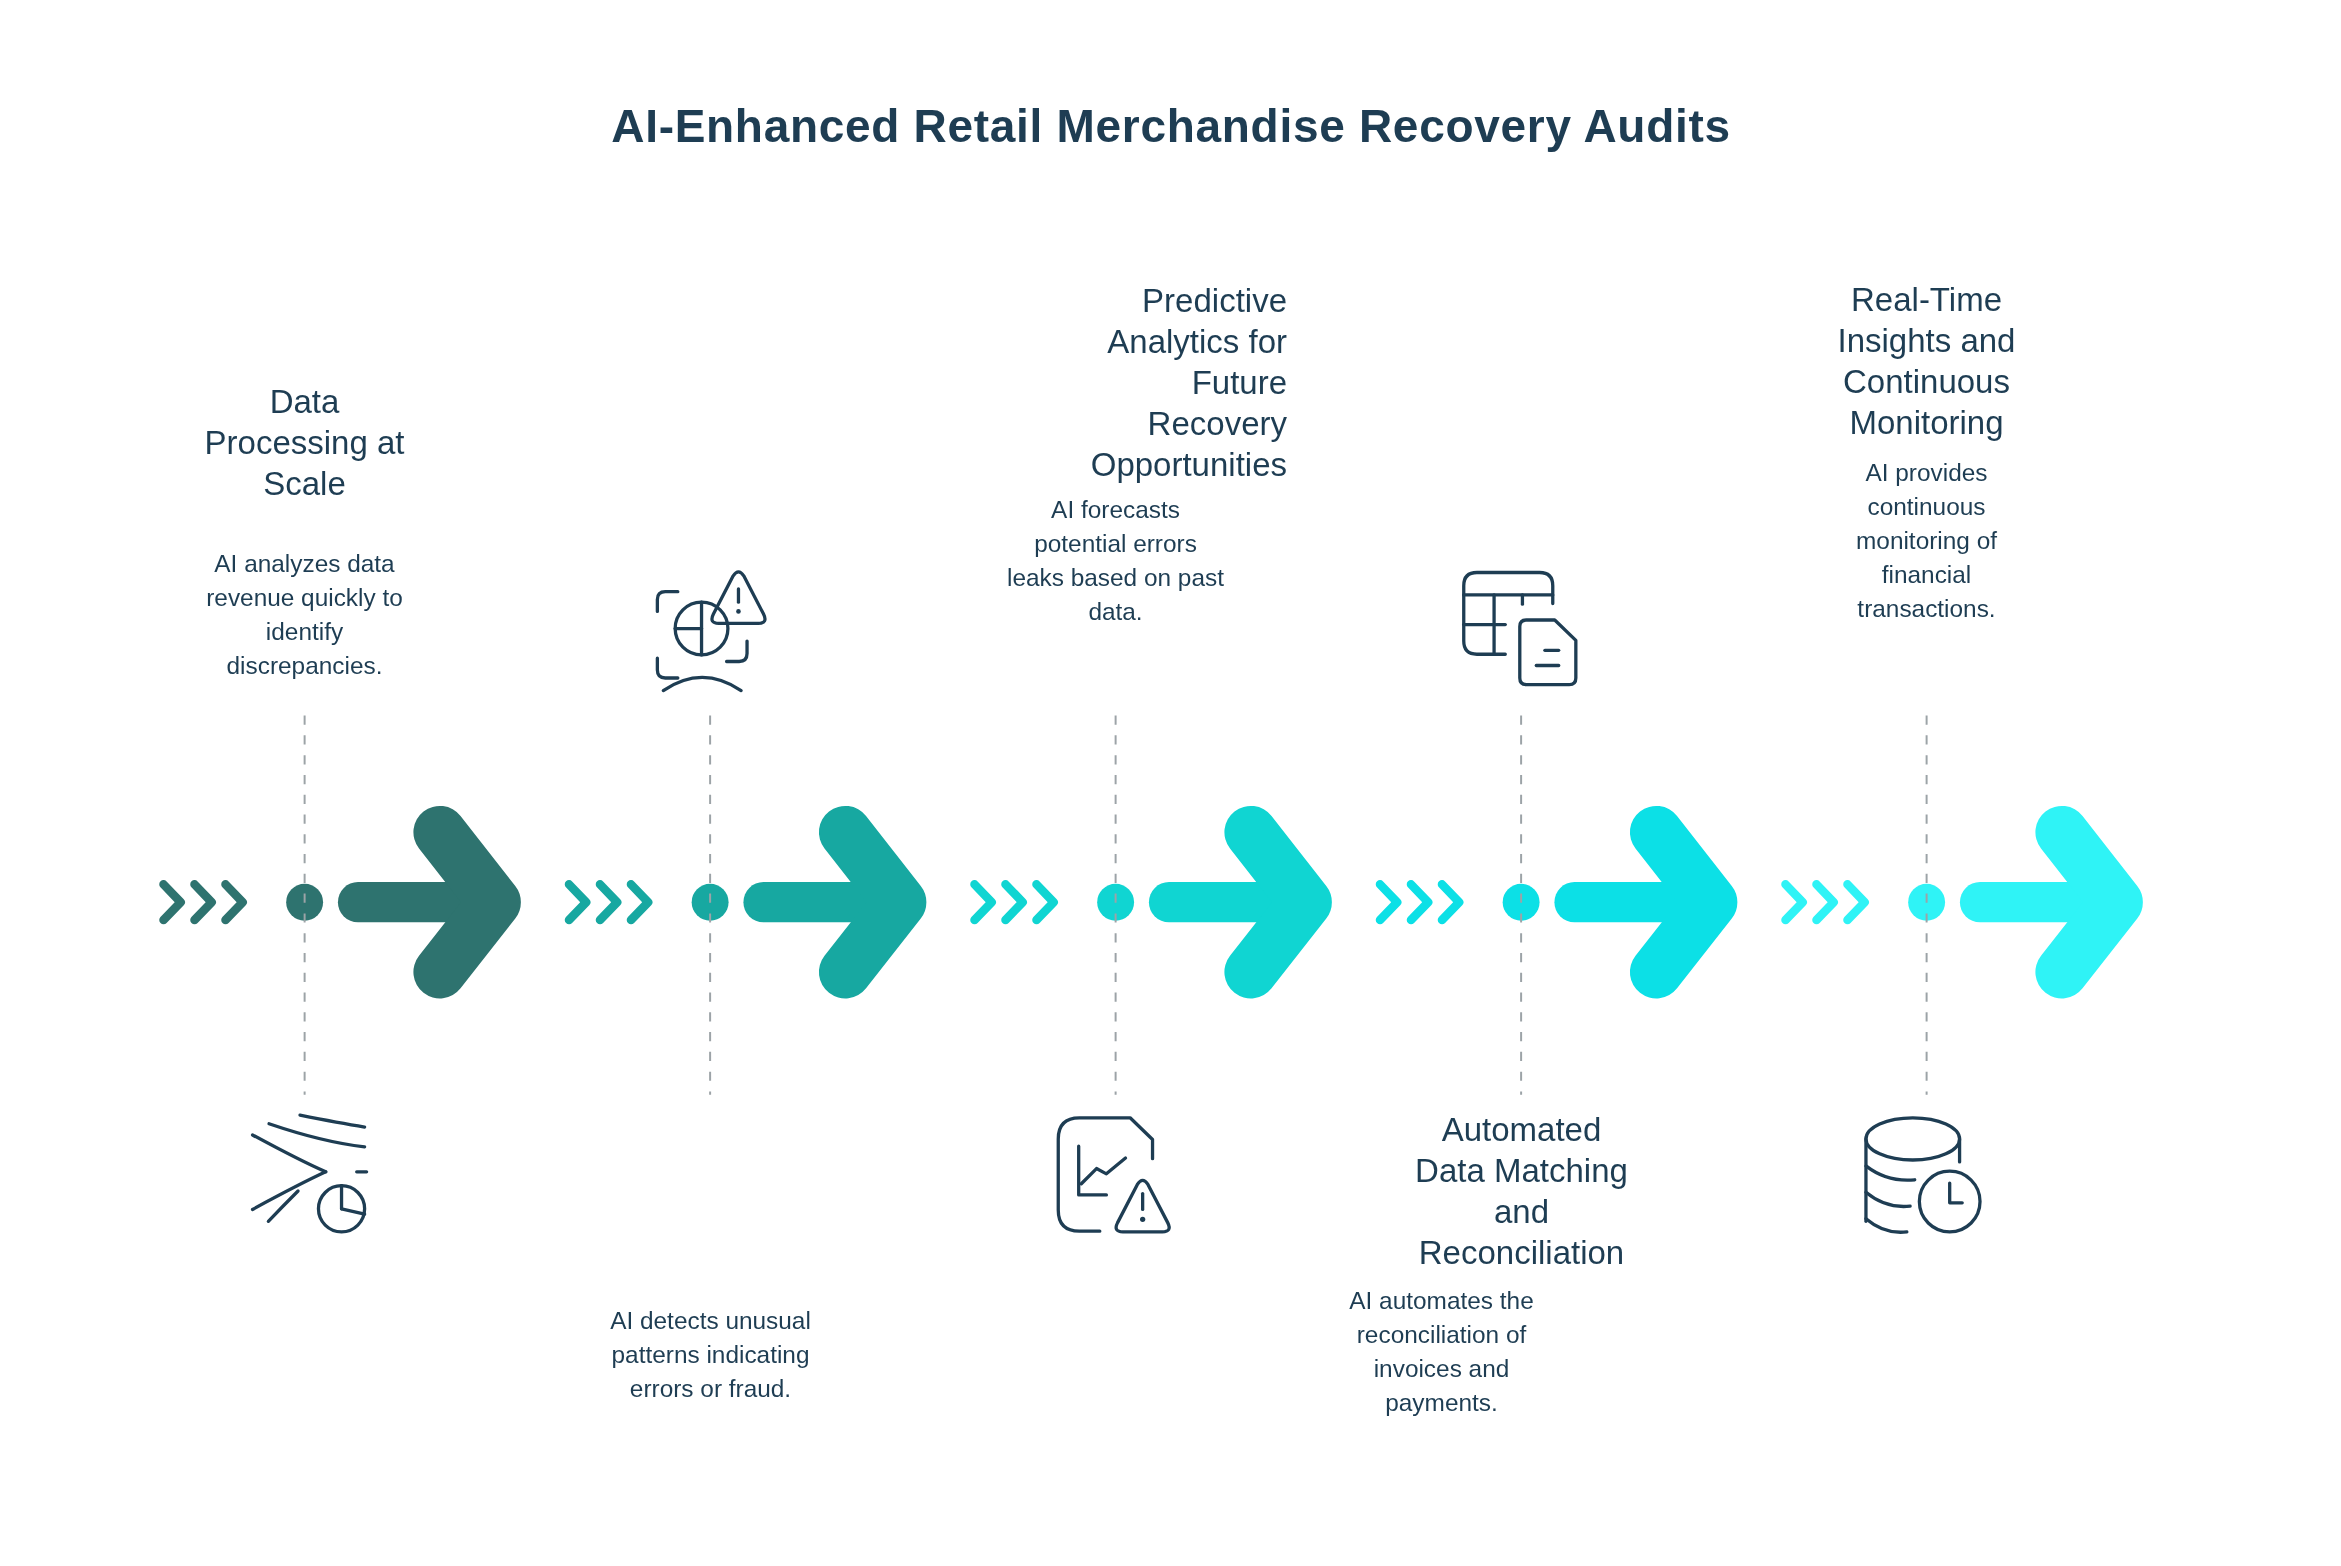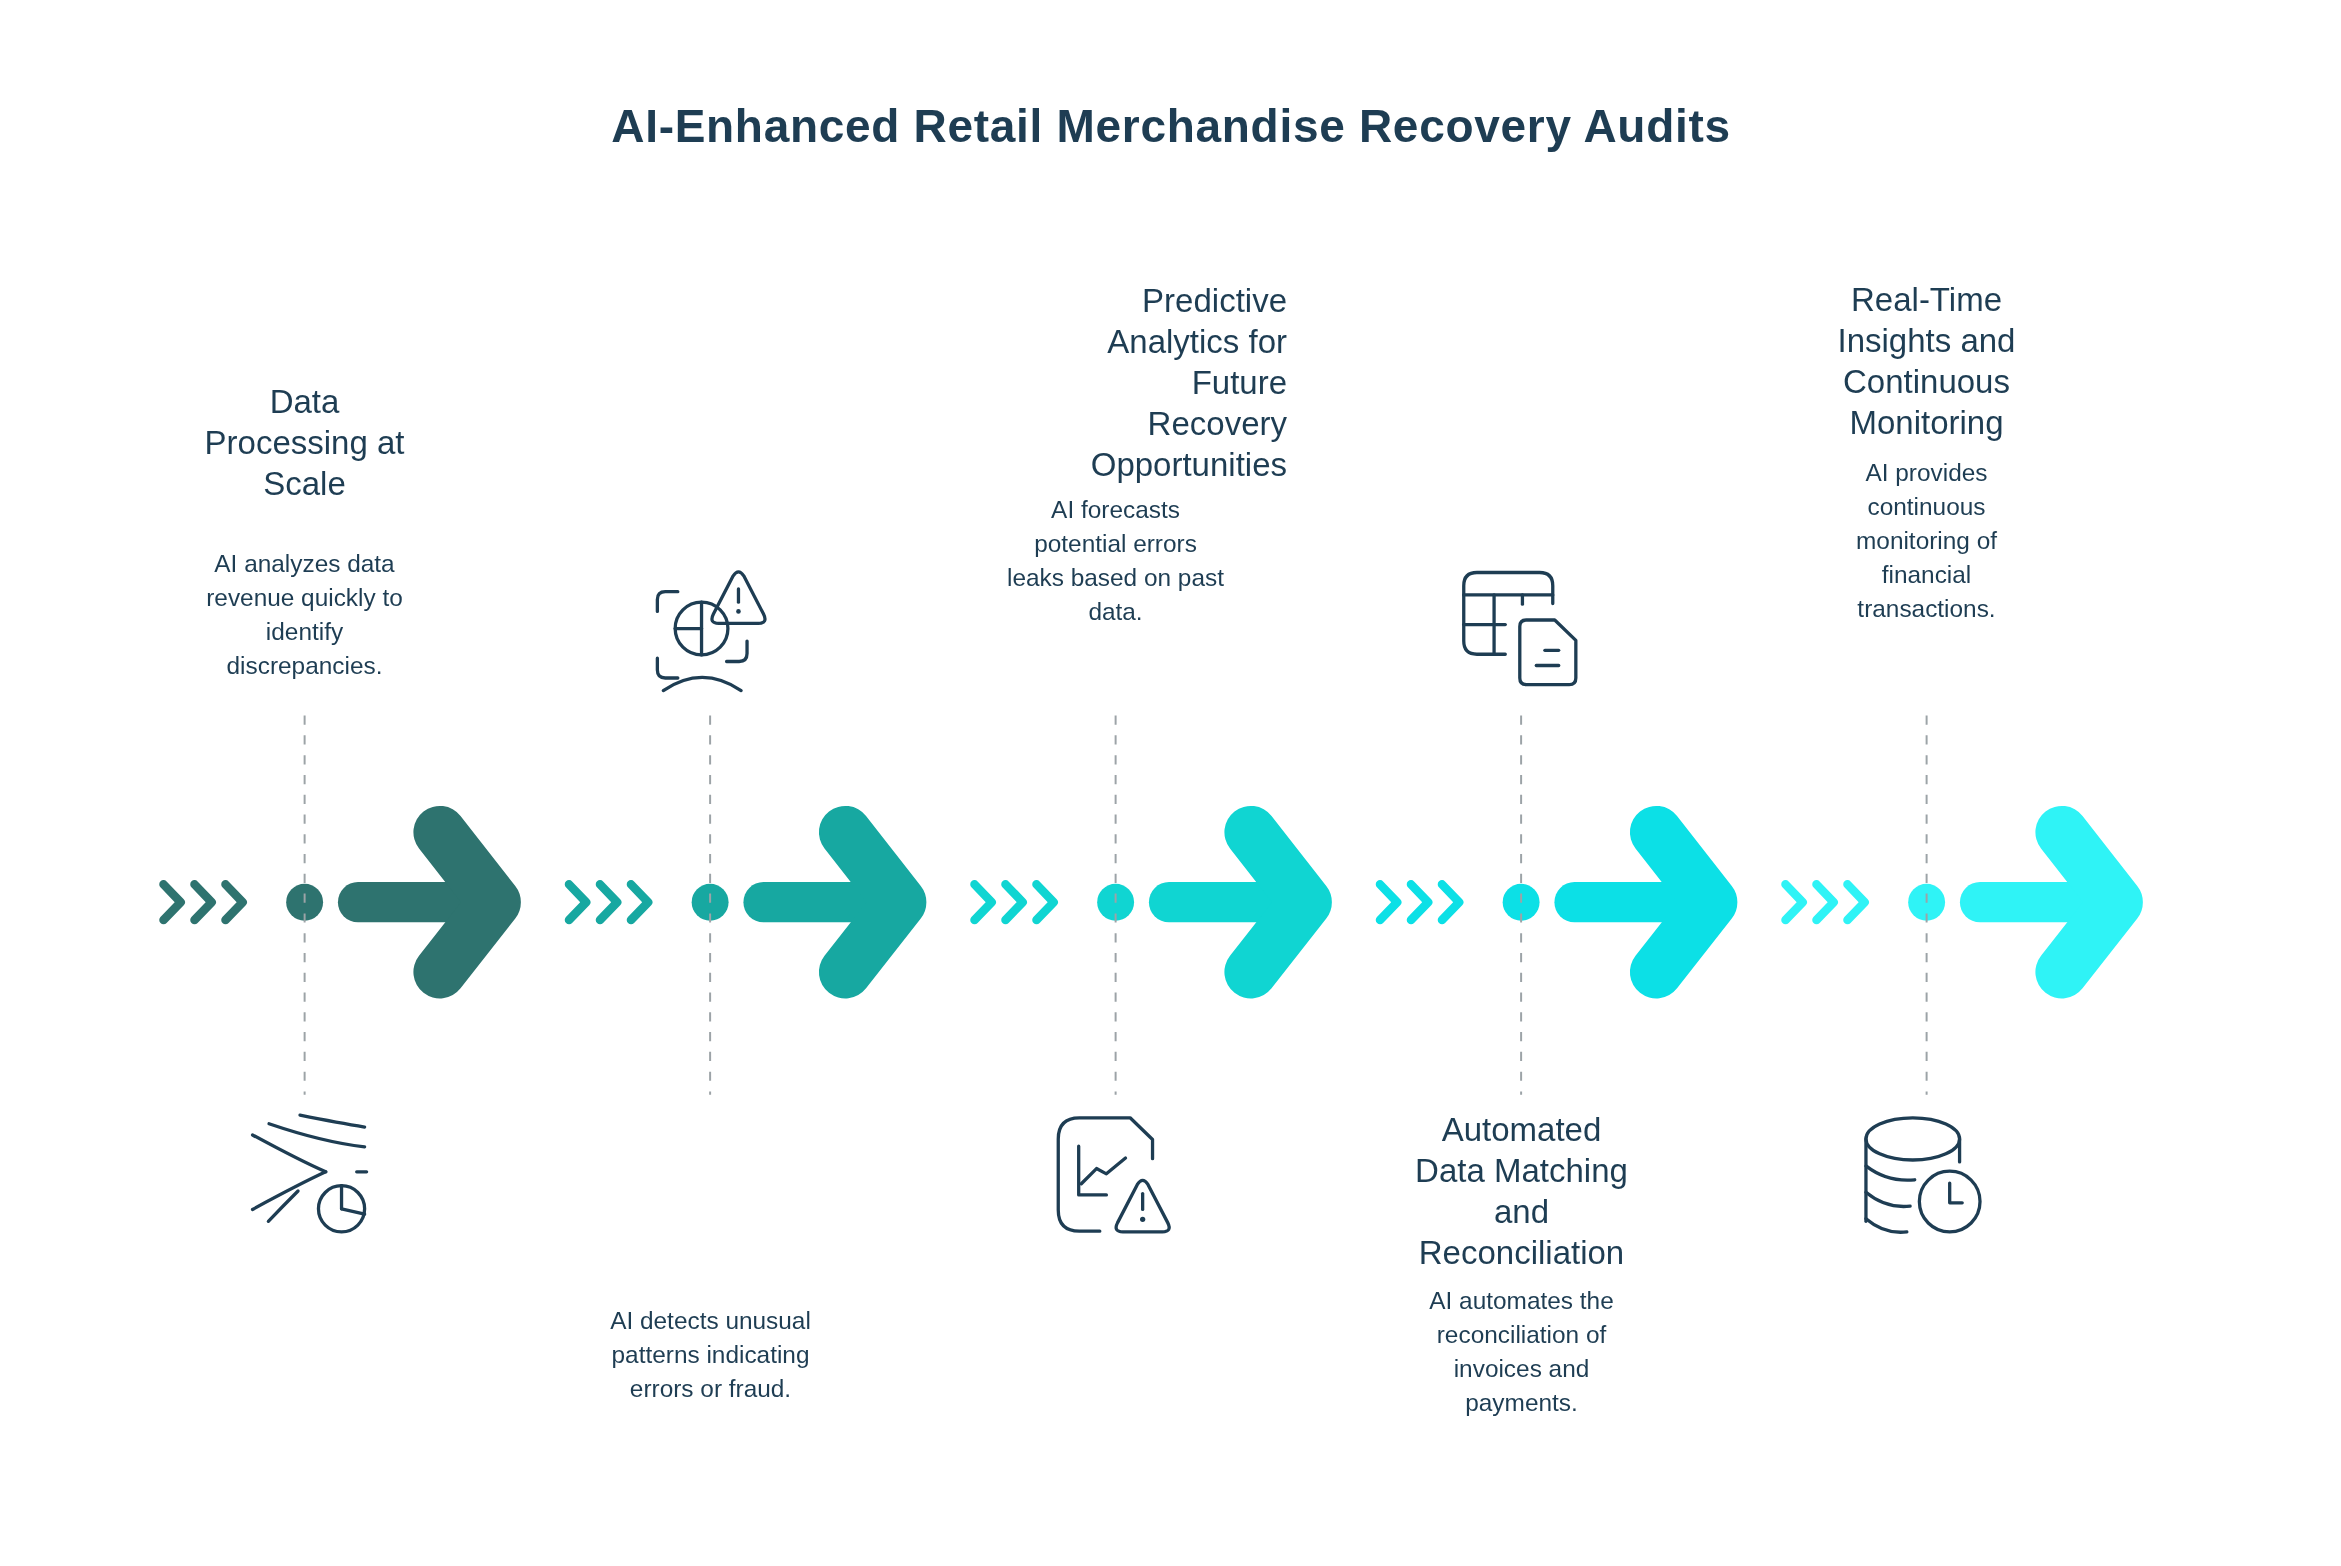--- a/index.html
+++ b/index.html
@@ -182,21 +182,21 @@
     <div>leaks based on past</div>
     <div>data.</div>
   </div>
 
   <div class="block title" style="left:1350px;top:1109px;">
     <div>Automated</div>
     <div>Data Matching</div>
     <div>and</div>
     <div>Reconciliation</div>
   </div>
-  <div class="block desc" style="left:1350px;top:1284px;text-align:center;">
+  <div class="block desc" style="left:1270px;top:1284px;text-align:center;">
     <div>AI automates the</div>
     <div>reconciliation of</div>
     <div>invoices and</div>
     <div>payments.</div>
   </div>
 
   <div class="block title" style="left:1755px;top:279px;">
     <div>Real-Time</div>
     <div>Insights and</div>
     <div>Continuous</div>

